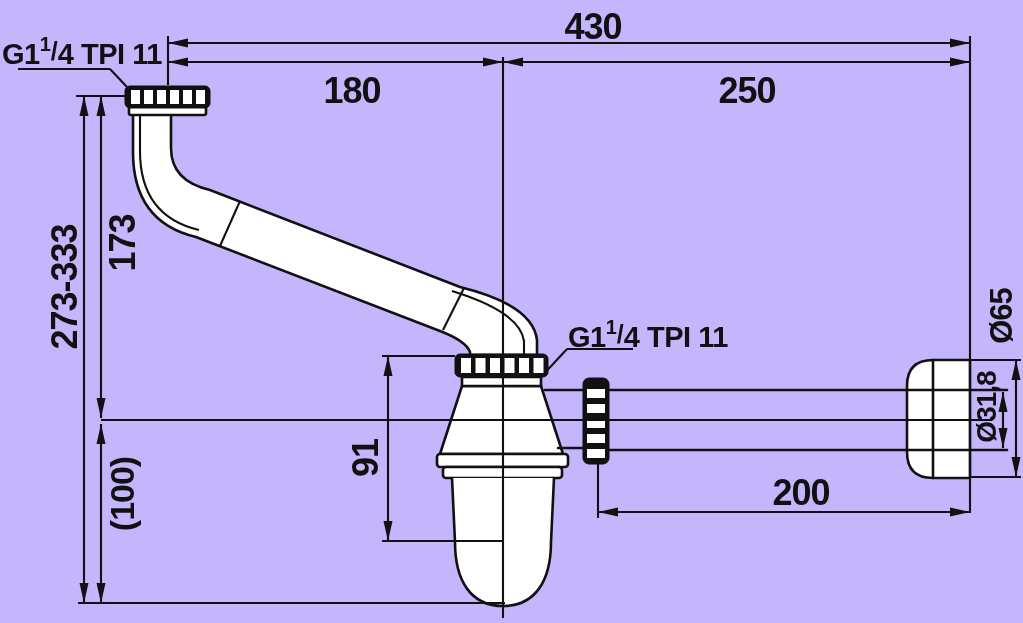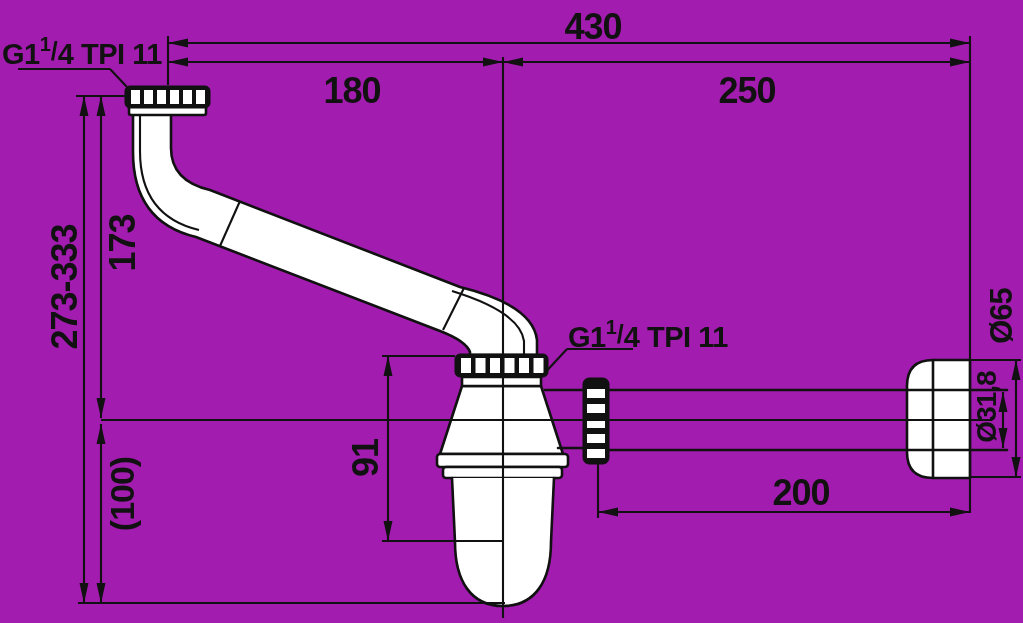--- a/index.html
+++ b/index.html
@@ -1,16 +1,16 @@
 <!DOCTYPE html>
 <html><head>
 <meta charset="utf-8">
 <style>
   html,body{margin:0;padding:0;background:#ffffff;}
-  .stage{position:relative;width:1023px;height:623px;background:#a21caf;overflow:hidden;}
+  .stage{position:relative;width:1023px;height:623px;background:#c4b5fd;overflow:hidden;}
   svg{position:absolute;left:0;top:0;}
   .ln{stroke:#111111;stroke-width:2.6;fill:none;stroke-linecap:round;stroke-linejoin:round;}
   .thin{stroke:#111111;stroke-width:2.1;fill:none;stroke-linecap:butt;}
   .wfill{fill:#ffffff;}
   .blk{fill:#111111;stroke:#111111;stroke-width:1;}
   .slot{fill:#ffffff;stroke:none;}
   .arr{fill:#111111;stroke:none;}
   text{font-family:"Liberation Sans","DejaVu Sans",sans-serif;font-weight:700;fill:#111111;}
   .dimtxt{font-size:36px;letter-spacing:-1px;}
   .dimtxt-s{font-size:34px;letter-spacing:-1px;}

